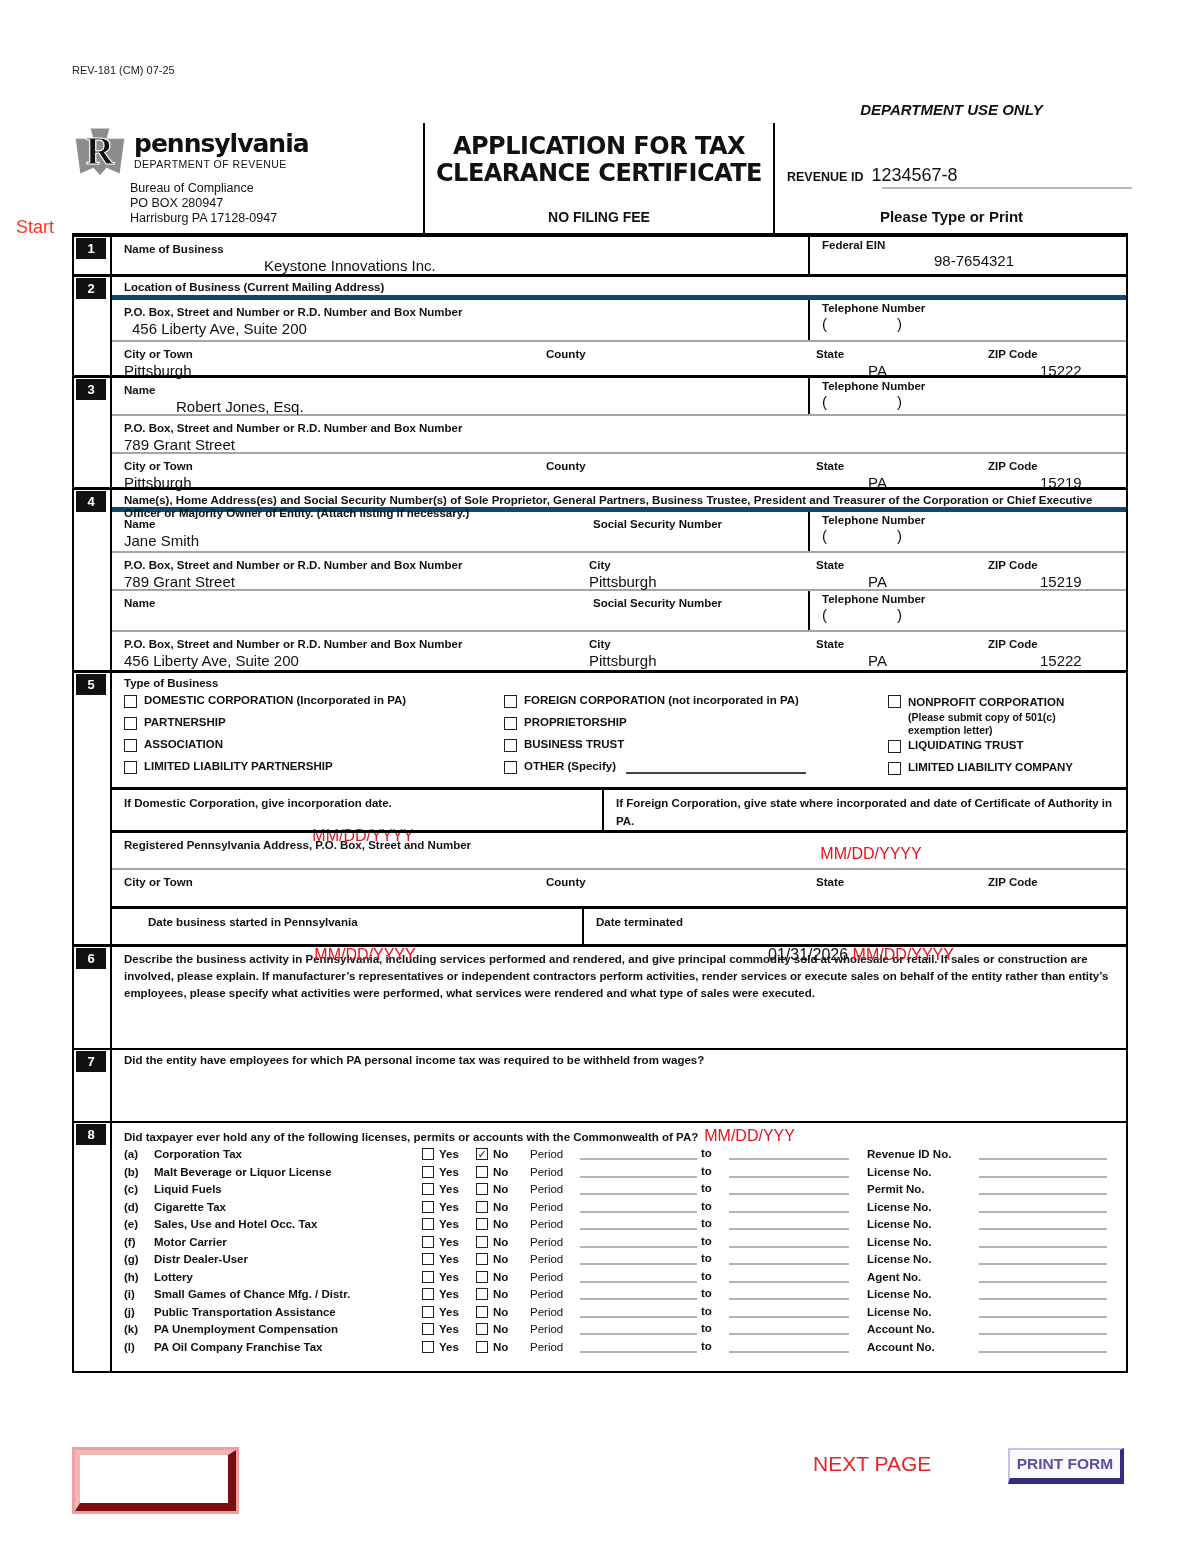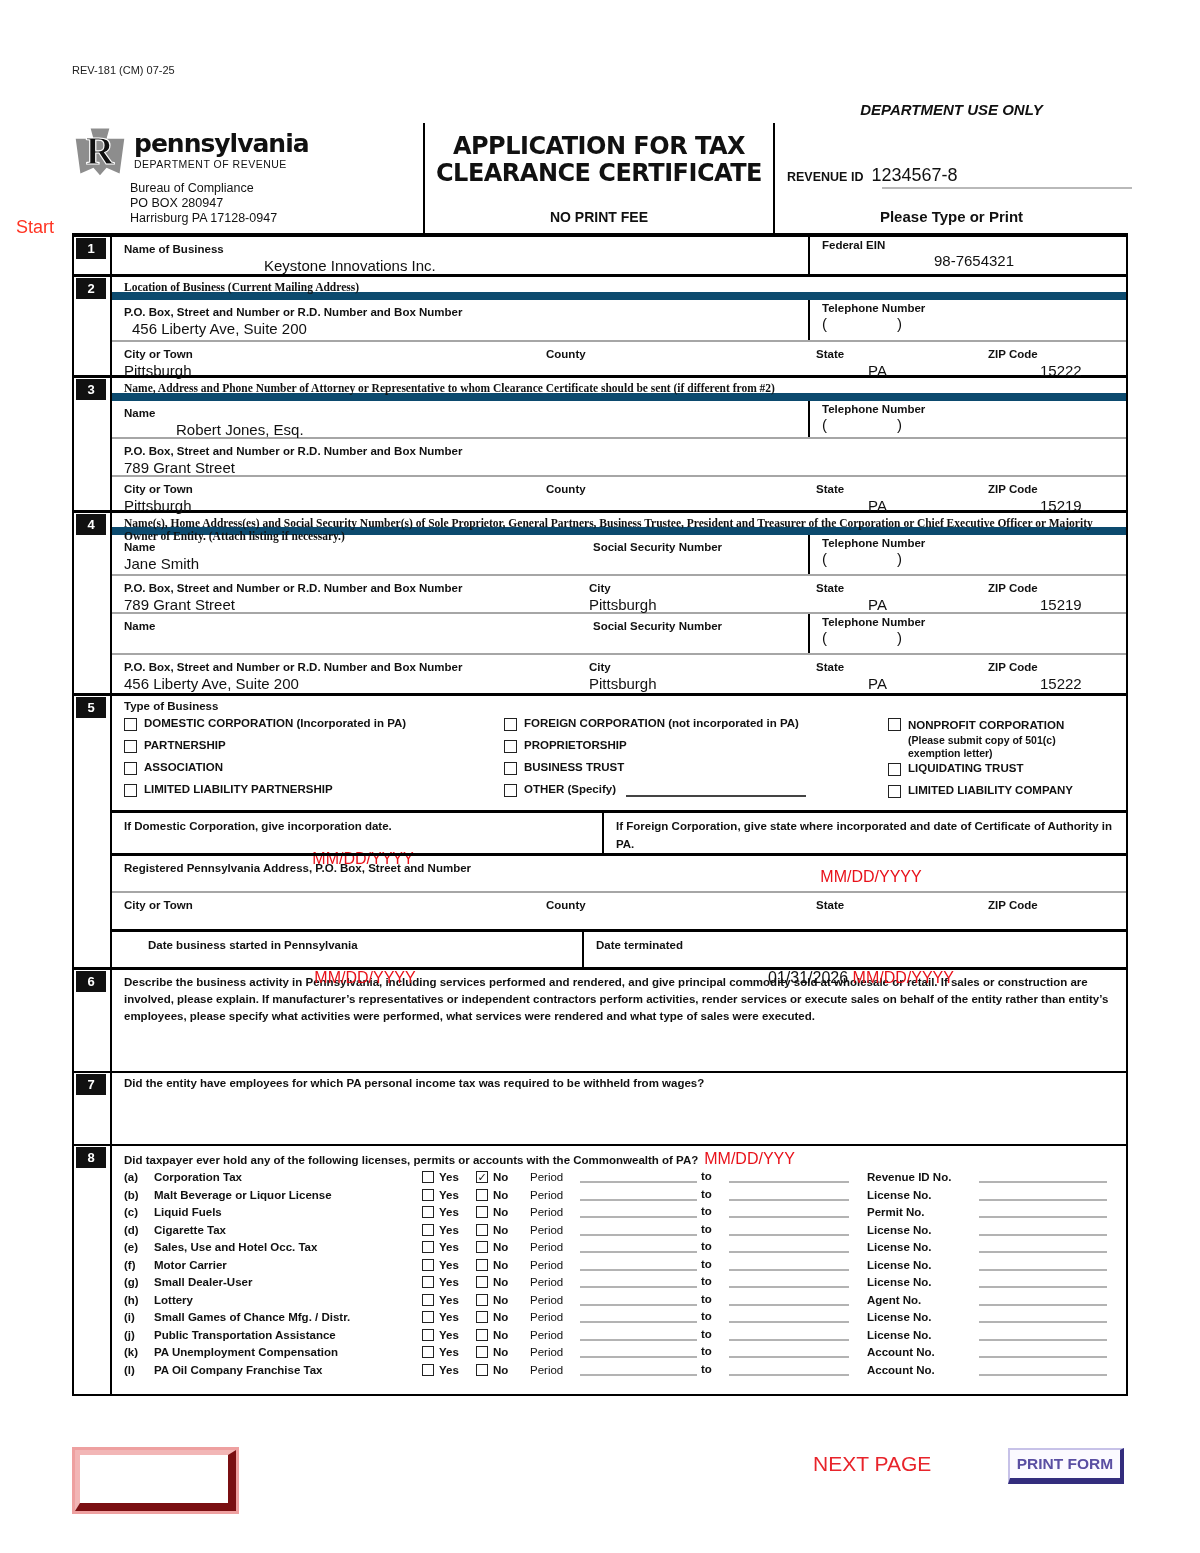--- a/index.html
+++ b/index.html
@@ -31,21 +31,21 @@
   
   .ftable{position:absolute;left:72px;top:233px;width:1056px;border:2px solid #000;border-top:4px solid #000;box-sizing:border-box;}
   .sec{display:flex;}
   .bt2{border-top:2px solid #000;} .bt3{border-top:3px solid #000;}
   .numcol{width:36px;flex:none;}
   .numbox{width:30px;height:21px;margin:1px 0 0 2px;background:#111;color:#fff;
           font-weight:bold;font-size:13px;text-align:center;line-height:21px;}
   .scontent{flex:1;border-left:2px solid #000;min-width:0;}
   .frow{display:flex;position:relative;box-sizing:border-box;}
   .gline{border-bottom:2px solid #a6a6a6;}
-  .kline{border-bottom:8px solid #0c4a6e;font-family:Liberation Serif, serif;}
+  .kline{border-bottom:5px solid #0c4a6e;}
   .fc{padding:2px 0 0 12px;box-sizing:border-box;position:relative;}
   .fl{font-weight:bold;font-size:11.5px;line-height:13px;}
   .fv{font-size:15px;line-height:18px;}
   .grow{flex:1;min-width:0;}
   .blcell{border-left:2px solid #000;}
   .h37{height:37px;}.h23{height:23px;}.h42{height:42px;}.h33{height:33px;}
   .h38{height:38px;}.h35{height:22px;}.h41{height:41px;}
   .shead{font-weight:bold;font-size:11.5px;line-height:13px;padding:4px 6px 0 12px;}
   .ind140{margin-left:140px;} .ind52{margin-left:52px;} .ind8{margin-left:8px;}
   .fc-r318{width:318px;flex:none;}
@@ -120,21 +120,21 @@
       </div>
       <div class="addr">
         <div>Bureau of Compliance</div>
         <div>PO BOX 280947</div>
         <div>Harrisburg  PA 17128-0947</div>
       </div>
     </div>
     <div class="hdr-mid">
       <div class="title1">APPLICATION FOR TAX</div>
       <div class="title2">CLEARANCE CERTIFICATE</div>
-      <div class="nofee">NO PRINT FEE</div>
+      <div class="nofee">NO FILING FEE</div>
     </div>
     <div class="hdr-right">
       <div class="revid-row">
         <span class="revid-lab">REVENUE ID</span><span class="revid-val">1234567-8</span>
         <div class="revid-ul"></div>
       </div>
       <div class="typeprint">Please Type or Print</div>
     </div>
   </div>
 
@@ -192,23 +192,20 @@
           </div>
         </div>
       </div>
     </div>
 
     <div class="sec bt3">
       <div class="numcol">
           <div class="numbox">3</div>
         </div>
       <div class="scontent">
-        <div class="frow h23 kline">
-            <div class="shead">Name, Address and Phone Number of Attorney or Representative to whom Clearance Certificate should be sent (if different from #2)</div>
-          </div>
         <div class="frow h38 gline">
           <div class="fc grow">
             <span class="fl">Name</span>
             <div class="fv ind52">Robert Jones, Esq.</div>
           </div>
           <div class="fc fc-r318 blcell">
             <div class="fl">Telephone Number</div>
             <div class="telv"><span>(</span><span class="pc">)</span></div>
           </div>
         </div>
@@ -540,21 +537,21 @@
             </span>
           <span class="lper">Period</span>
             <span class="uline u1"></span>
             <span class="lto">to</span>
             <span class="uline u2"></span>
           <span class="lright">License  No.</span>
             <span class="uline u3"></span>
         </div>
         <div class="lrow">
           <span class="llet">(g)</span>
-            <span class="llab">Small Dealer-User</span>
+            <span class="llab">Distr Dealer-User</span>
           <span class="ycb">
               <span class="cbs"></span>
               <span class="lcbl">Yes</span>
             </span>
           <span class="ncb">
               <span class="cbs"></span>
               <span class="lcbl">No</span>
             </span>
           <span class="lper">Period</span>
             <span class="uline u1"></span>

